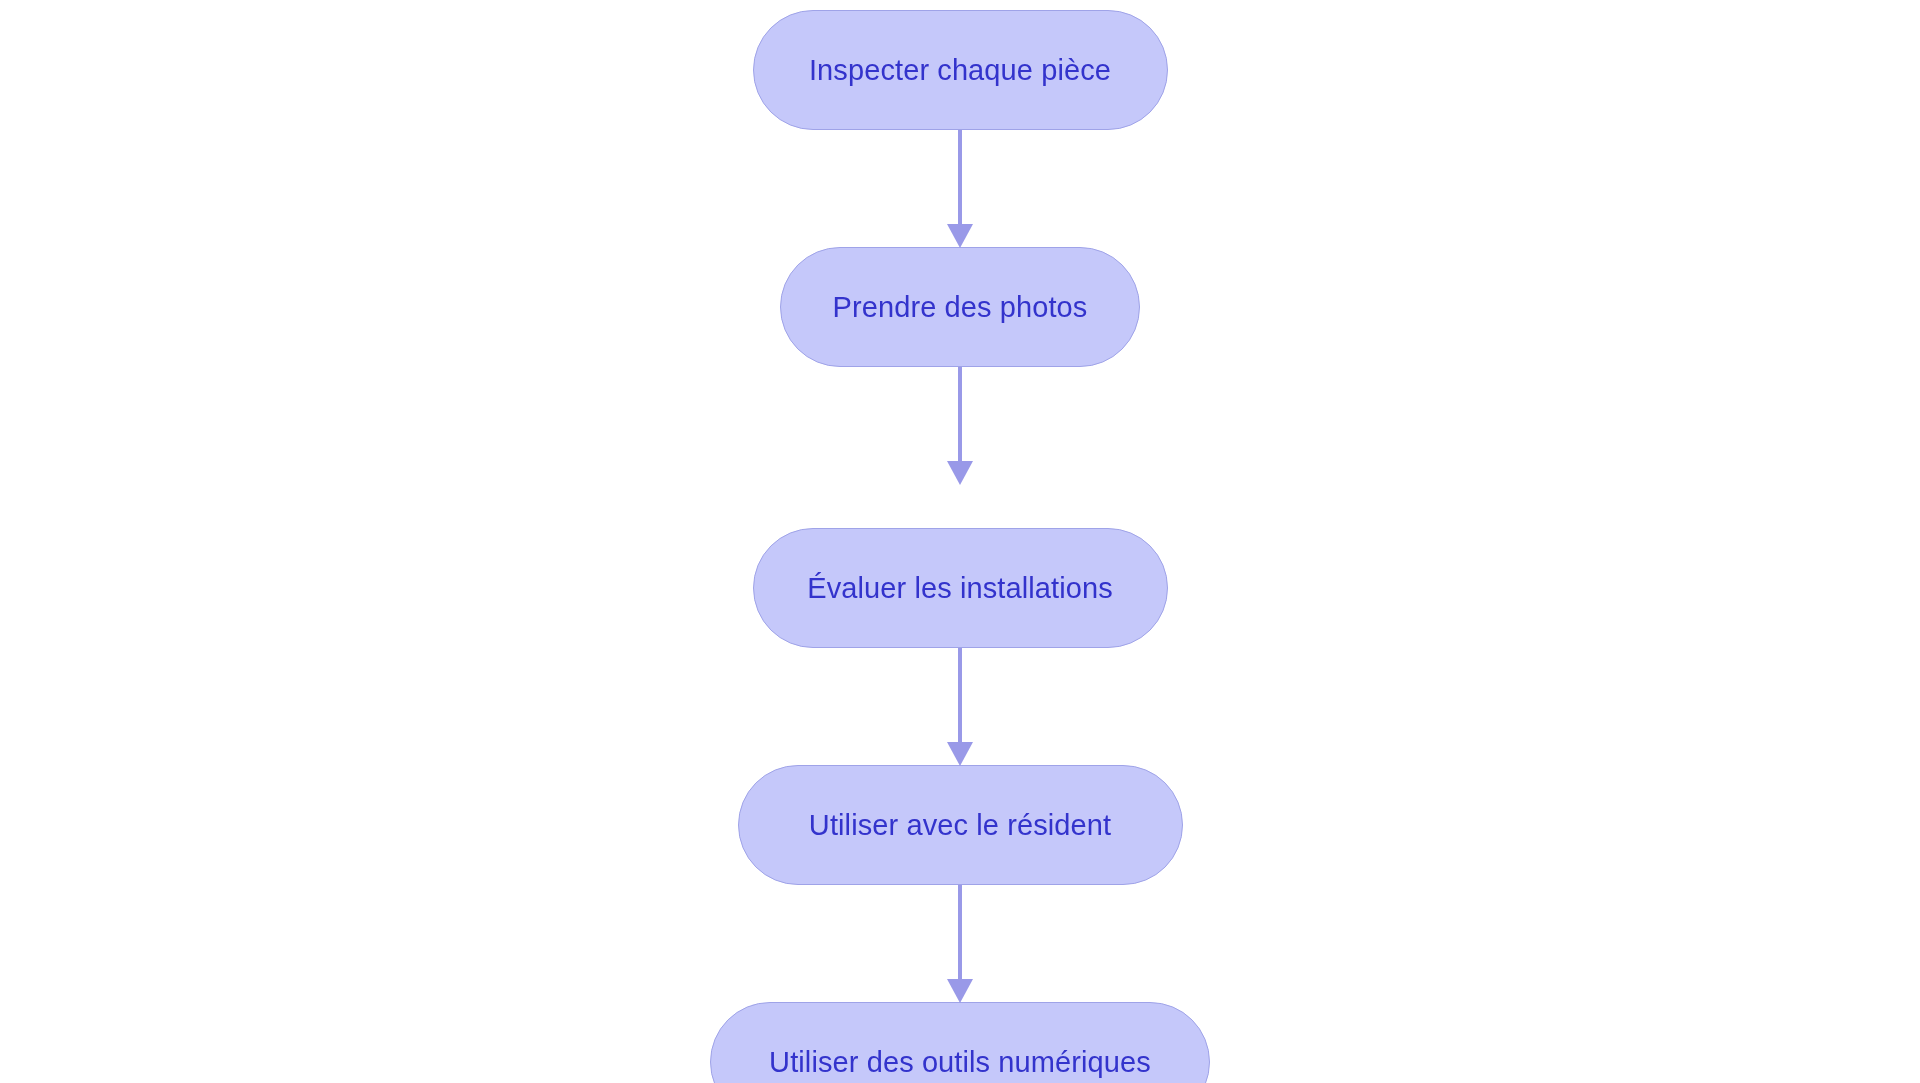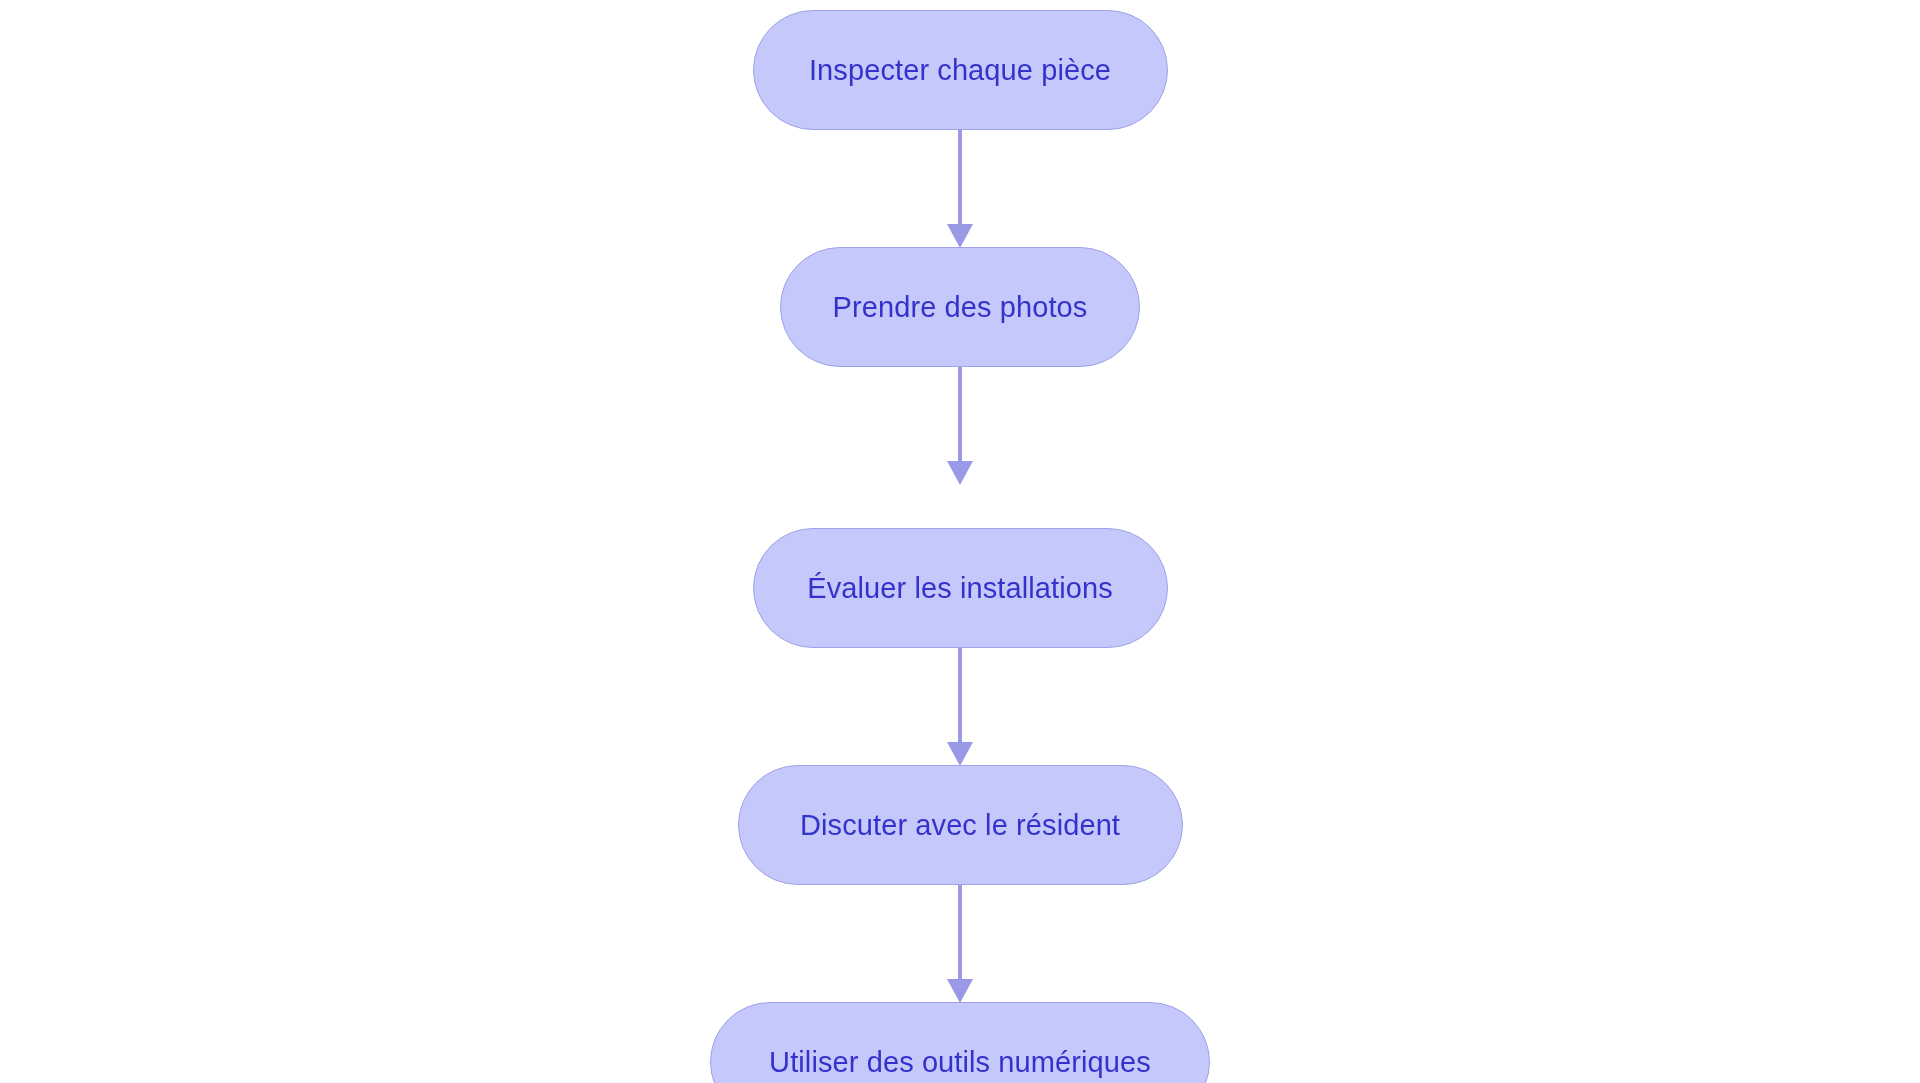--- a/index.html
+++ b/index.html
@@ -110,21 +110,21 @@
     <div class="node n3">
       <span class="node-label">Évaluer les installations</span>
     </div>
 
     <div class="edge">
       <div class="edge-line"></div>
       <div class="edge-arrow"></div>
     </div>
 
     <div class="node n4">
-      <span class="node-label">Discuter avec le résident</span>
+      <span class="node-label">Utiliser avec le résident</span>
     </div>
 
     <div class="edge">
       <div class="edge-line"></div>
       <div class="edge-arrow"></div>
     </div>
 
     <div class="node n5">
       <span class="node-label">Utiliser des outils numériques</span>
     </div>

